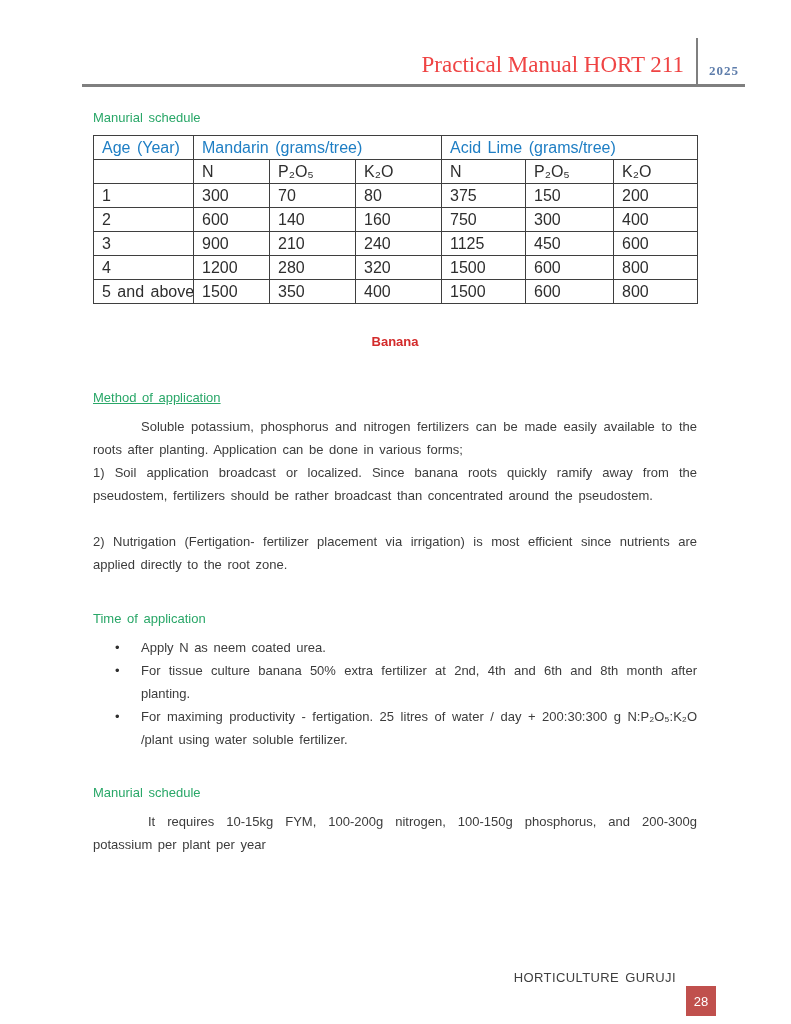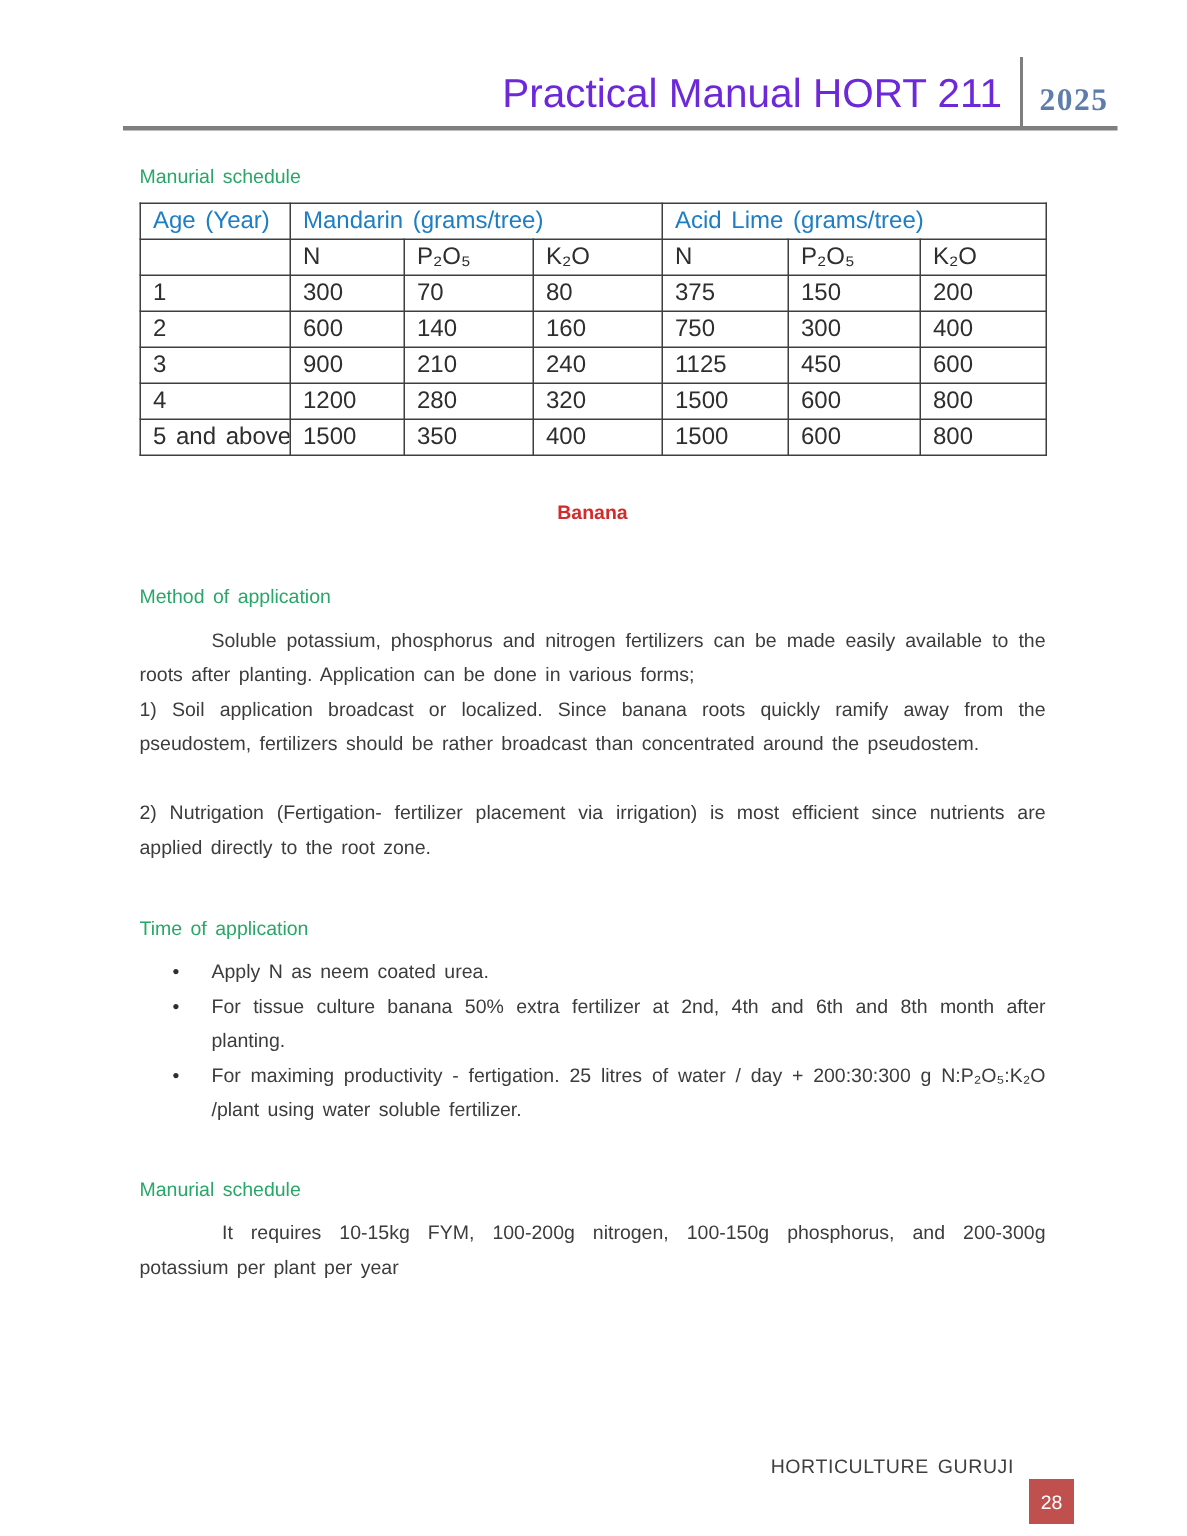--- a/index.html
+++ b/index.html
@@ -10,31 +10,31 @@
   }
   .page { position:absolute; inset:0; }
 
   
   .header-band {
     position:absolute; left:82px; right:46px; top:38px;
     border-bottom:3px solid #7f7f7f;
     display:flex; justify-content:flex-end; align-items:flex-end;
   }
   .header-title {
-    font-family:Liberation Sans, sans-serif;
-    font-size:27px; color:#6d28d9; line-height:1;
+    font-family:Liberation Serif, serif;
+    font-size:23px; color:#ef4444; line-height:1;
     padding-bottom:8px;
   }
   .header-sep {
     width:2px; align-self:stretch; background:#7f7f7f;
     margin-left:12px; height:46px;
   }
   .header-year {
     font-family:"Liberation Serif", serif; font-weight:bold;
-    font-size:21px; color:#5e7dab; letter-spacing:1px;
+    font-size:13px; color:#5e7dab; letter-spacing:1px;
     padding:0 6px 7px 11px; line-height:1;
   }
 
   
   .content {
     position:absolute; left:93px; width:604px; top:106px;
     font-size:13px; line-height:23px; word-spacing:2px;
   }
   .green-head { color:#29a768; margin:0 0 6px 0; }
   .justify { text-align:justify; margin:0; }
@@ -51,21 +51,21 @@
     line-height:16px; height:17px; vertical-align:middle;
     overflow:hidden; white-space:nowrap;
   }
   td.blue { color:#1e7ec4; }
 
   
   .banana-head {
     text-align:center; color:#d32b2b; font-weight:bold;
     margin:26px 0 0 0;
   }
-  .method-head { margin-top:33px; }
+  .method-head { margin-top:33px;text-decoration:underline; }
   .p-gap { margin-top:23px; }
   .time-head { margin-top:31px; }
 
   
   .bullets { margin:6px 0 0 0; padding:0; }
   .bullet-row { display:flex; }
   .bullet-glyph {
     flex:none; width:26px; margin-left:22px; text-align:left;
     color:#2e2e2e;
   }

